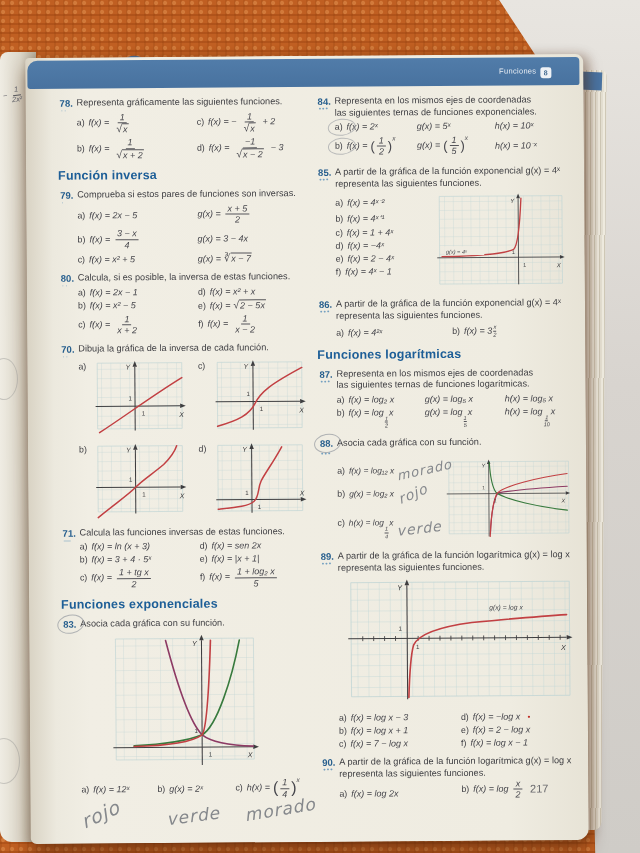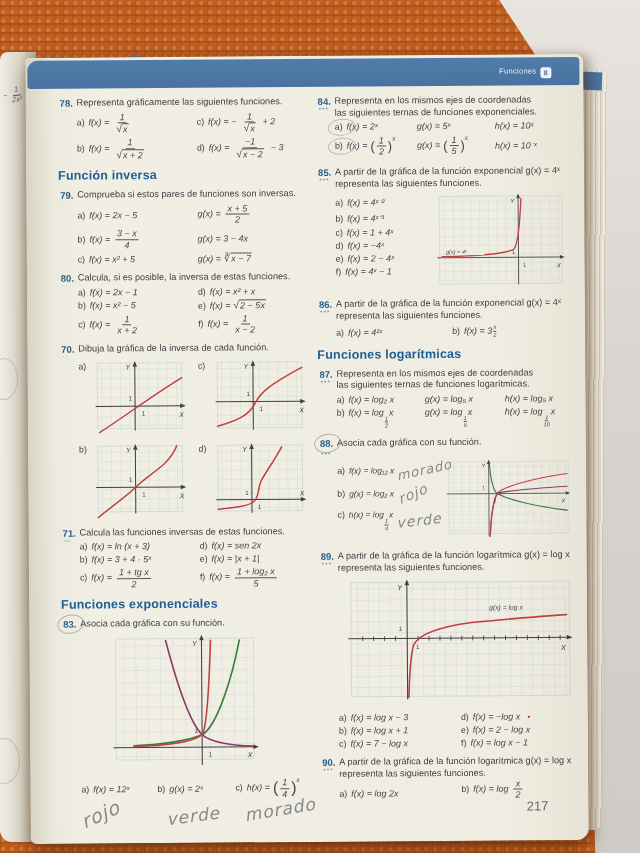--- a/index.html
+++ b/index.html
@@ -66,21 +66,21 @@
   .g4{display:grid;grid-template-columns:1fr 1fr;gap:4px 8px;margin-top:4px;}
   .gcell{position:relative;padding-left:13px;}
   .glab{position:absolute;left:0;top:2px;font-size:8.8px;}
   .flexr{display:flex;align-items:flex-start;}
   .hand{color:#85888c;font-style:italic;letter-spacing:1px;display:inline-block;font-family:"DejaVu Sans",sans-serif;}
   .ncircle{position:absolute;left:-6px;top:-4px;width:25px;height:17px;border:1.5px solid #9fa3a7;border-radius:50%;
     transform:rotate(-10deg);opacity:0.8;}
   .lwrap{position:relative;display:inline-block;}
   .lcircle{position:absolute;left:-7px;top:-3px;width:26px;height:15px;border:1.4px solid #a5a8ab;border-radius:50%;
     transform:rotate(-6deg);opacity:0.75;}
-  .pagenum{position:absolute;right:40px;top:728px;color:#68686c;font-size:13px;margin-top:16px;}
+  .pagenum{position:absolute;right:40px;top:728px;color:#68686c;font-size:11px;}
   .reddot{position:absolute;right:-10px;top:1px;color:#c03028;font-size:8px;}
   svg .ax{stroke:#3e3e40;stroke-width:1.1;fill:none;}
   svg .ah{fill:#3e3e40;stroke:none;}
   svg .cv{fill:none;stroke-linecap:round;}
   svg text{font-family:"Liberation Sans",sans-serif;}
   svg .axl{font-size:7.5px;font-style:italic;fill:#3c3c3e;}
   svg .tk{font-size:6.5px;fill:#3c3c3e;}
   svg .gl{font-size:7px;font-style:italic;fill:#4a4a4e;}
 </style>
 </head>
@@ -462,21 +462,21 @@
         <div class="flexr" style="margin-top:8px;">
           <div style="width:108px;">
             <div class="r" style="margin-top:6px;">
                 <span class="f" style="font-size:8.4px;"><span class="il">a)</span><span>f(x) = log₁₂ x</span></span>
                 <span class="hand" style="font-size:13px;transform:rotate(-12deg) skewX(-5deg);margin-left:3px;">morado</span>
               </div>
             <div class="r" style="margin-top:8px;">
                 <span class="f" style="font-size:8.4px;"><span class="il">b)</span><span>g(x) = log₂ x</span></span>
                 <span class="hand" style="font-size:14px;transform:rotate(-22deg) skewX(-6deg);margin-left:4px;">rojo</span>
               </div>
-            <div class="r" style="margin-top:8px;">
+            <div class="r" style="margin-top:16px;">
                 <span class="f" style="font-size:8.4px;"><span class="il">c)</span><span>h(x) = log</span><span class="subfrac">
                     <span class="fn">1</span>
                     <span>4</span>
                   </span><span>x</span></span>
                 <span class="hand" style="font-size:14px;transform:rotate(-6deg) skewX(-4deg);margin-left:4px;">verde</span>
               </div>
           </div>
           <svg width="134" height="86" viewBox="0 0 175 112">
             <defs>
                 <pattern id="p88" width="11" height="11" patternUnits="userSpaceOnUse">

